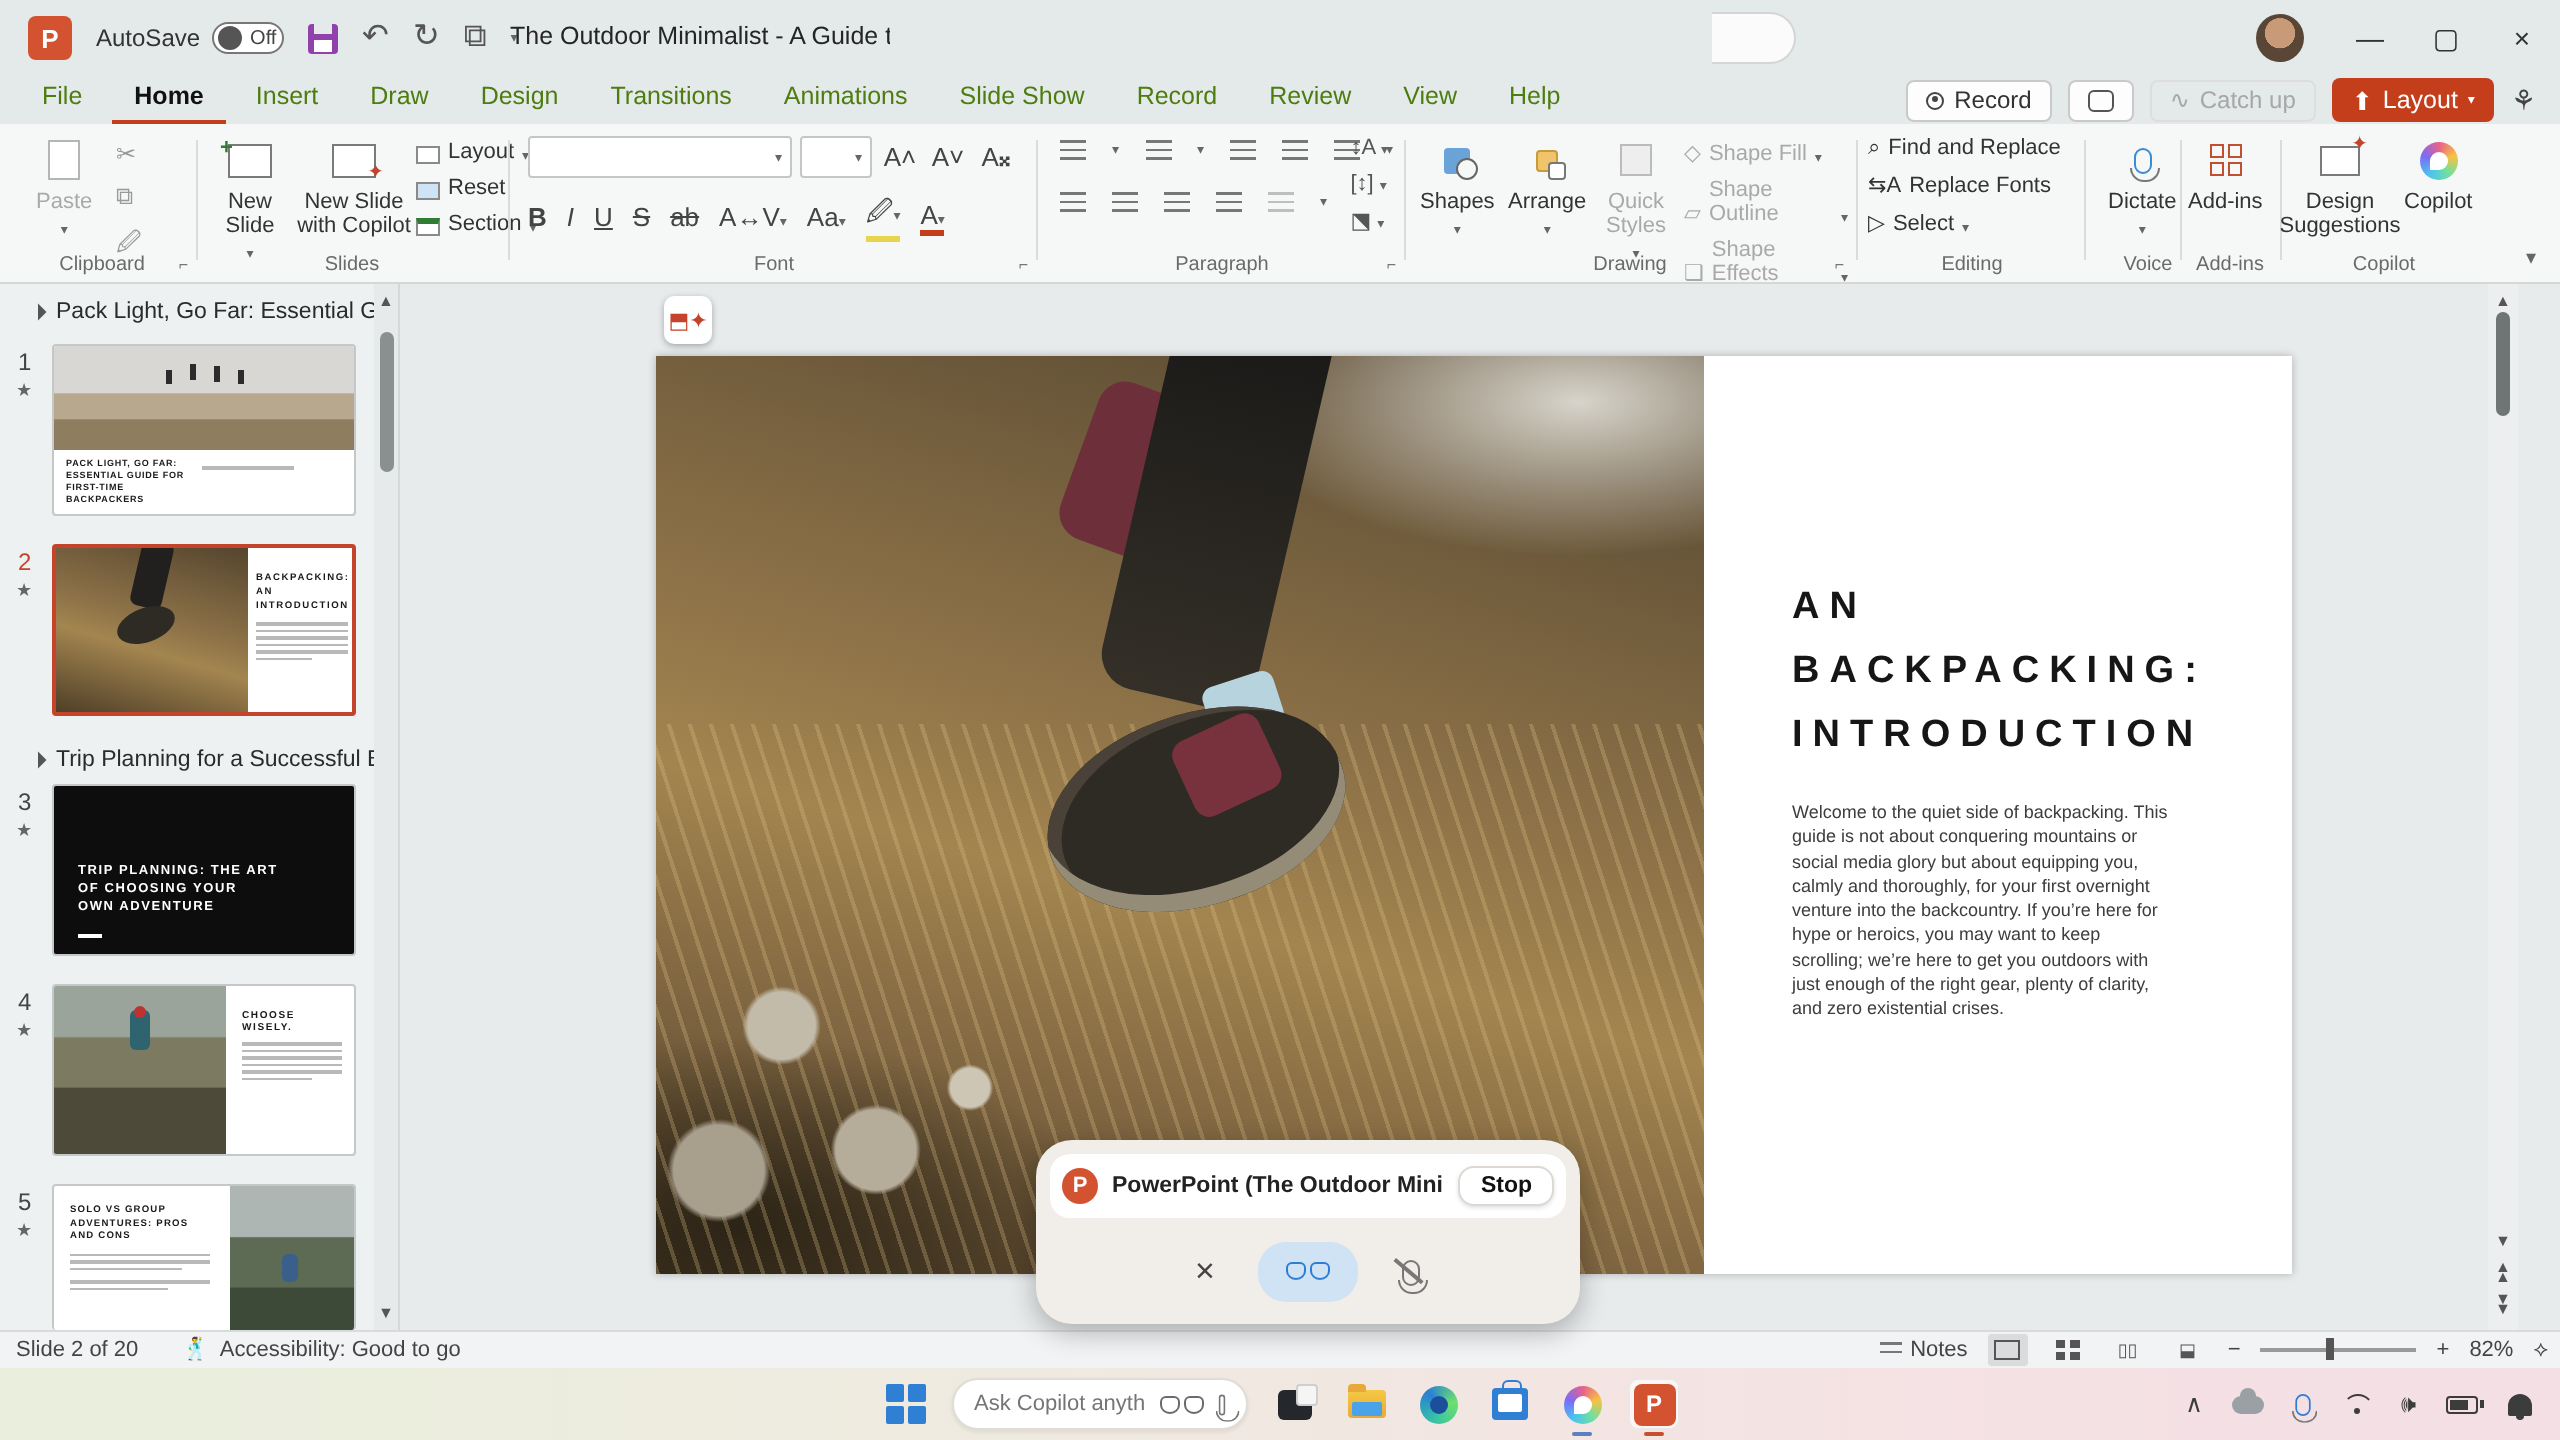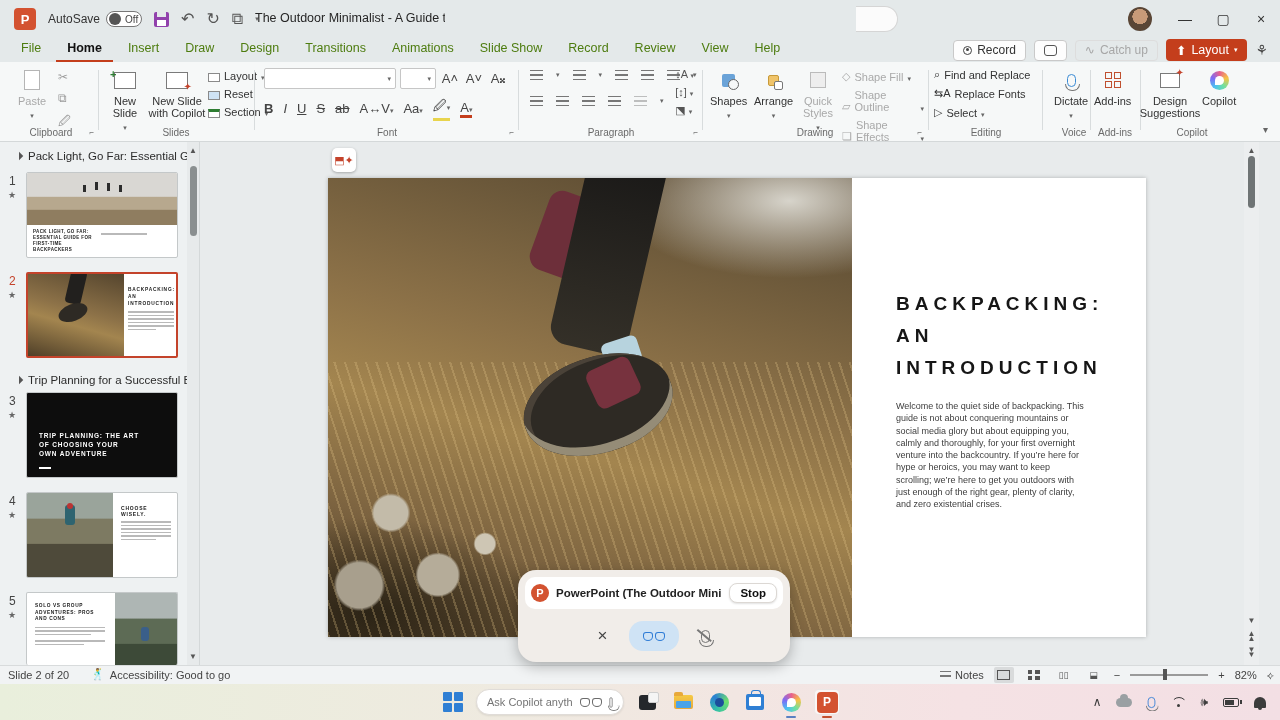--- a/index.html
+++ b/index.html
@@ -615,22 +615,22 @@
       <div class="photo">
         <div class="straw"></div>
         <div class="rocks"></div>
         <div class="knee"></div>
         <div class="leg"></div>
         <div class="sock"></div>
         <div class="boot"></div>
         <div class="lace"></div>
       </div>
       <div id="slide-text">
+        <div class="stitle">AN</div>
         <div class="stitle">BACKPACKING:</div>
-        <div class="stitle">AN</div>
         <div class="stitle">INTRODUCTION</div>
         <div class="sbody">Welcome to the quiet side of backpacking. This guide is not about conquering mountains or social media glory but about equipping you, calmly and thoroughly, for your first overnight venture into the backcountry. If you’re here for hype or heroics, you may want to keep scrolling; we’re here to get you outdoors with just enough of the right gear, plenty of clarity, and zero existential crises.</div>
       </div>
     </div>
     <div id="vscroll">
       <span style="margin-top:4px">▲</span>
       <div id="vthumb"></div>
       <span style="margin-top:auto">▼</span>
       <span style="margin-top:6px;line-height:5px">▲<br>▲</span>
       <span style="margin:6px 0 8px;line-height:5px">▼<br>▼</span>

